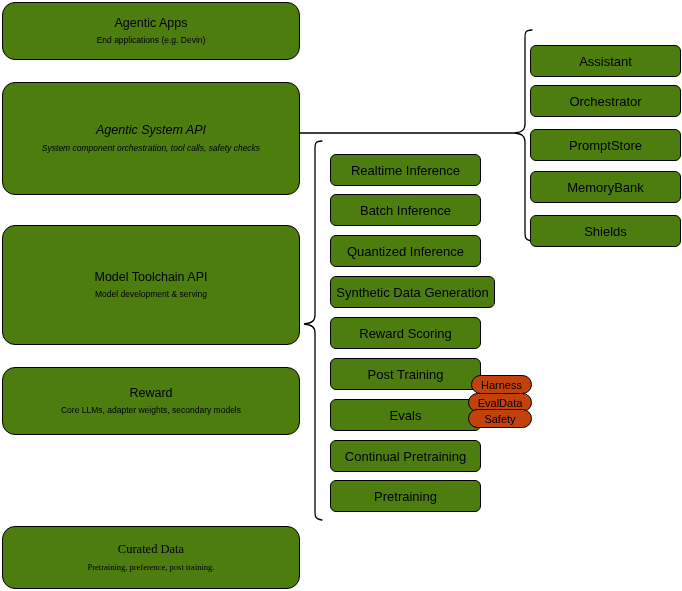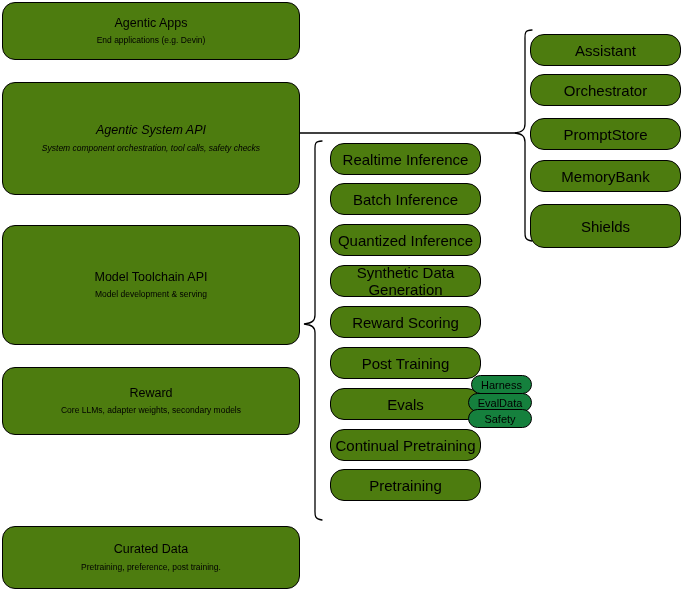--- a/index.html
+++ b/index.html
@@ -34,28 +34,29 @@
     color: #000000;
     line-height: 1.25;
   }
   .stack-sub {
     font-size: 8.5px;
     color: #000000;
     line-height: 1.3;
     margin-top: 4px;
   }
   .cap-node {
-    border-radius: 14px;
-    font-size: 15px;
+    border-radius: 6px;
+    font-size: 13px;
     color: #000000;
+    margin-top: 11px;
   }
   .pill {
     position: absolute;
     box-sizing: border-box;
-    background: #15803d;
+    background: #c2410c;
     border: 1.3px solid #000000;
     border-radius: 999px;
     display: flex;
     align-items: center;
     justify-content: center;
     font-size: 11px;
     color: #000000;
     z-index: 5;
   }
   .brace {
@@ -110,35 +111,35 @@
     <div class="stack-title">Model Toolchain API</div>
     <div class="stack-sub">Model development &amp; serving</div>
   </div>
 
   <div class="node stack-node" style="left:2px; top:367px; width:298px; height:68px;">
     <div class="stack-title">Reward</div>
     <div class="stack-sub">Core LLMs, adapter weights, secondary models</div>
   </div>
 
 
-  <div class="node stack-node" style="left:2px; top:526px; width:298px; height:63px;">
+  <div class="node stack-node" style="left:2px; top:526px; width:298px; height:63px;font-family:Liberation Serif, serif;">
     <div class="stack-title">Curated Data</div>
     <div class="stack-sub">Pretraining, preference, post training.</div>
   </div>
 
   <div class="node cap-node" style="left:330px; top:143px; width:151px; height:32px;">
     <span>Realtime Inference</span>
   </div>
   <div class="node cap-node" style="left:330px; top:183px; width:151px; height:32px;">
     <span>Batch Inference</span>
   </div>
   <div class="node cap-node" style="left:330px; top:224px; width:151px; height:32px;">
     <span>Quantized Inference</span>
   </div>
-  <div class="node cap-node" style="left:330px; top:265px; width:151px; height:32px;">
+  <div class="node cap-node" style="left:330px; top:265px; width:165px; height:32px;">
     <span>Synthetic Data Generation</span>
   </div>
   <div class="node cap-node" style="left:330px; top:306px; width:151px; height:32px;">
     <span>Reward Scoring</span>
   </div>
   <div class="node cap-node" style="left:330px; top:347px; width:151px; height:32px;">
     <span>Post Training</span>
   </div>
   <div class="node cap-node" style="left:330px; top:388px; width:151px; height:32px;">
     <span>Evals</span>
@@ -165,17 +166,17 @@
   </div>
   <div class="node cap-node" style="left:530px; top:74px; width:151px; height:32px;text-align:right;">
     <span>Orchestrator</span>
   </div>
   <div class="node cap-node" style="left:530px; top:118px; width:151px; height:32px;text-align:right;">
     <span>PromptStore</span>
   </div>
   <div class="node cap-node" style="left:530px; top:160px; width:151px; height:32px;">
     <span>MemoryBank</span>
   </div>
-  <div class="node cap-node" style="left:530px; top:204px; width:151px; height:44px;">
+  <div class="node cap-node" style="left:530px; top:204px; width:151px; height:32px;">
     <span>Shields</span>
   </div>
 
 </div>
 
 </body></html>

